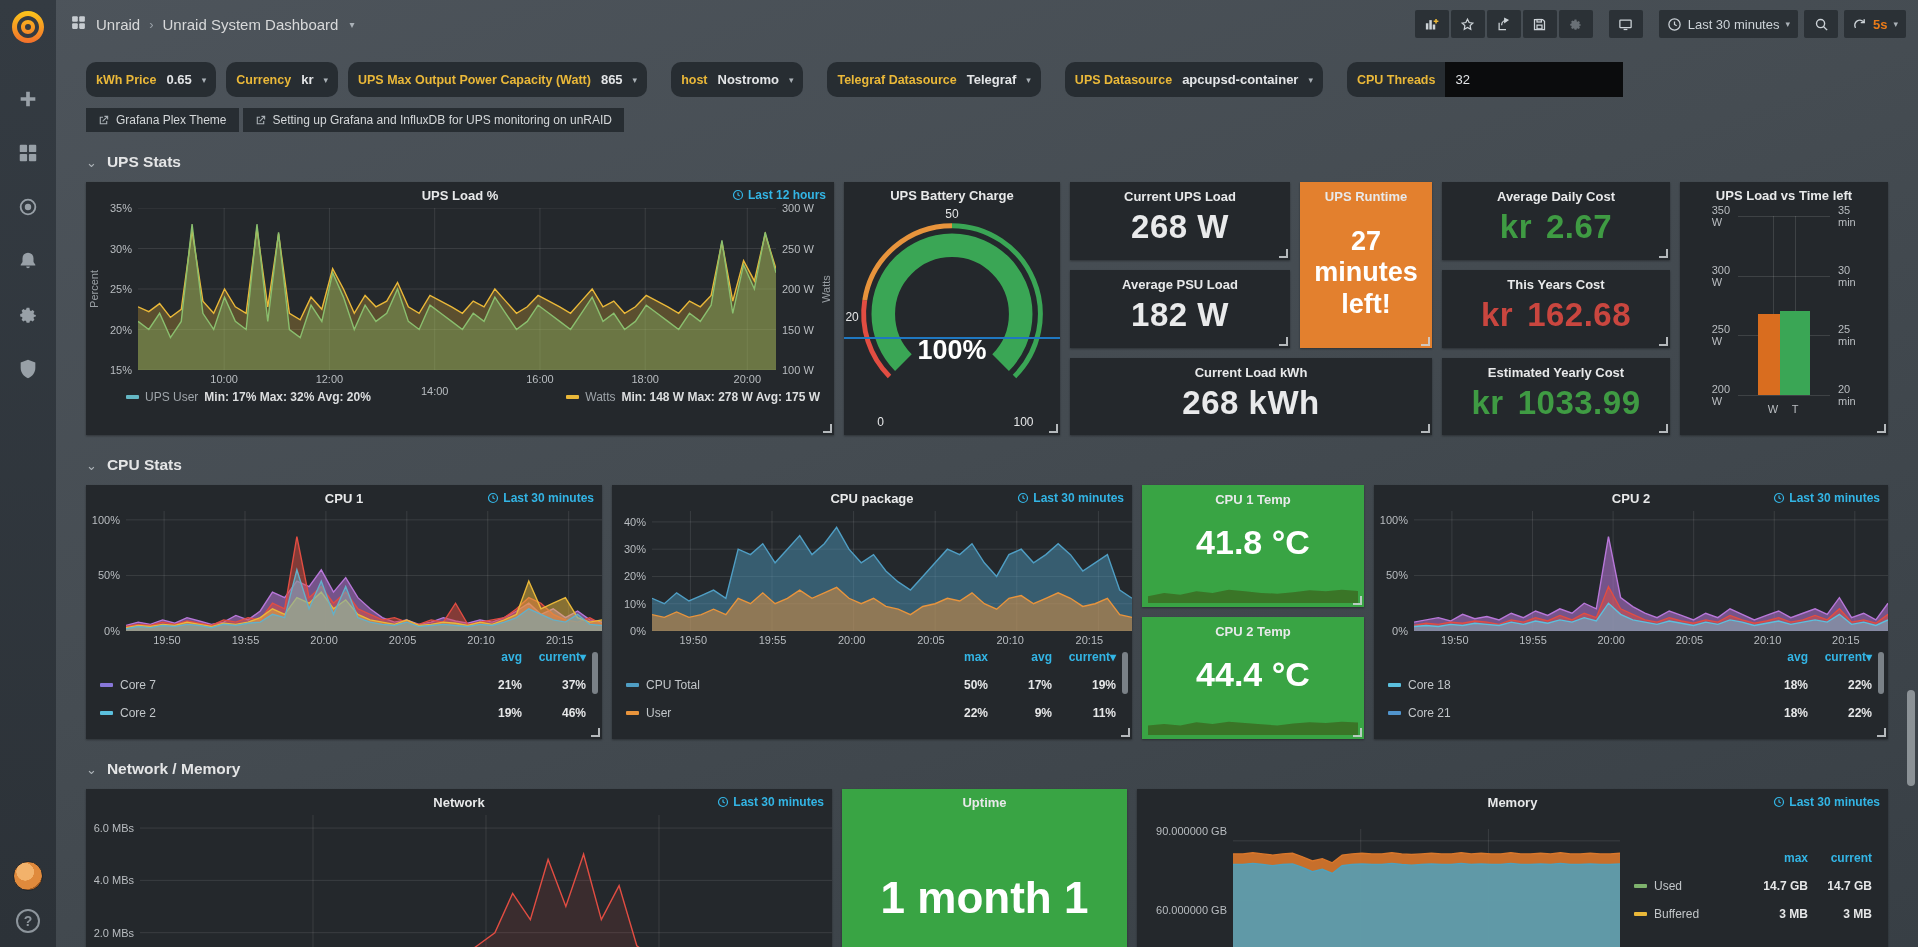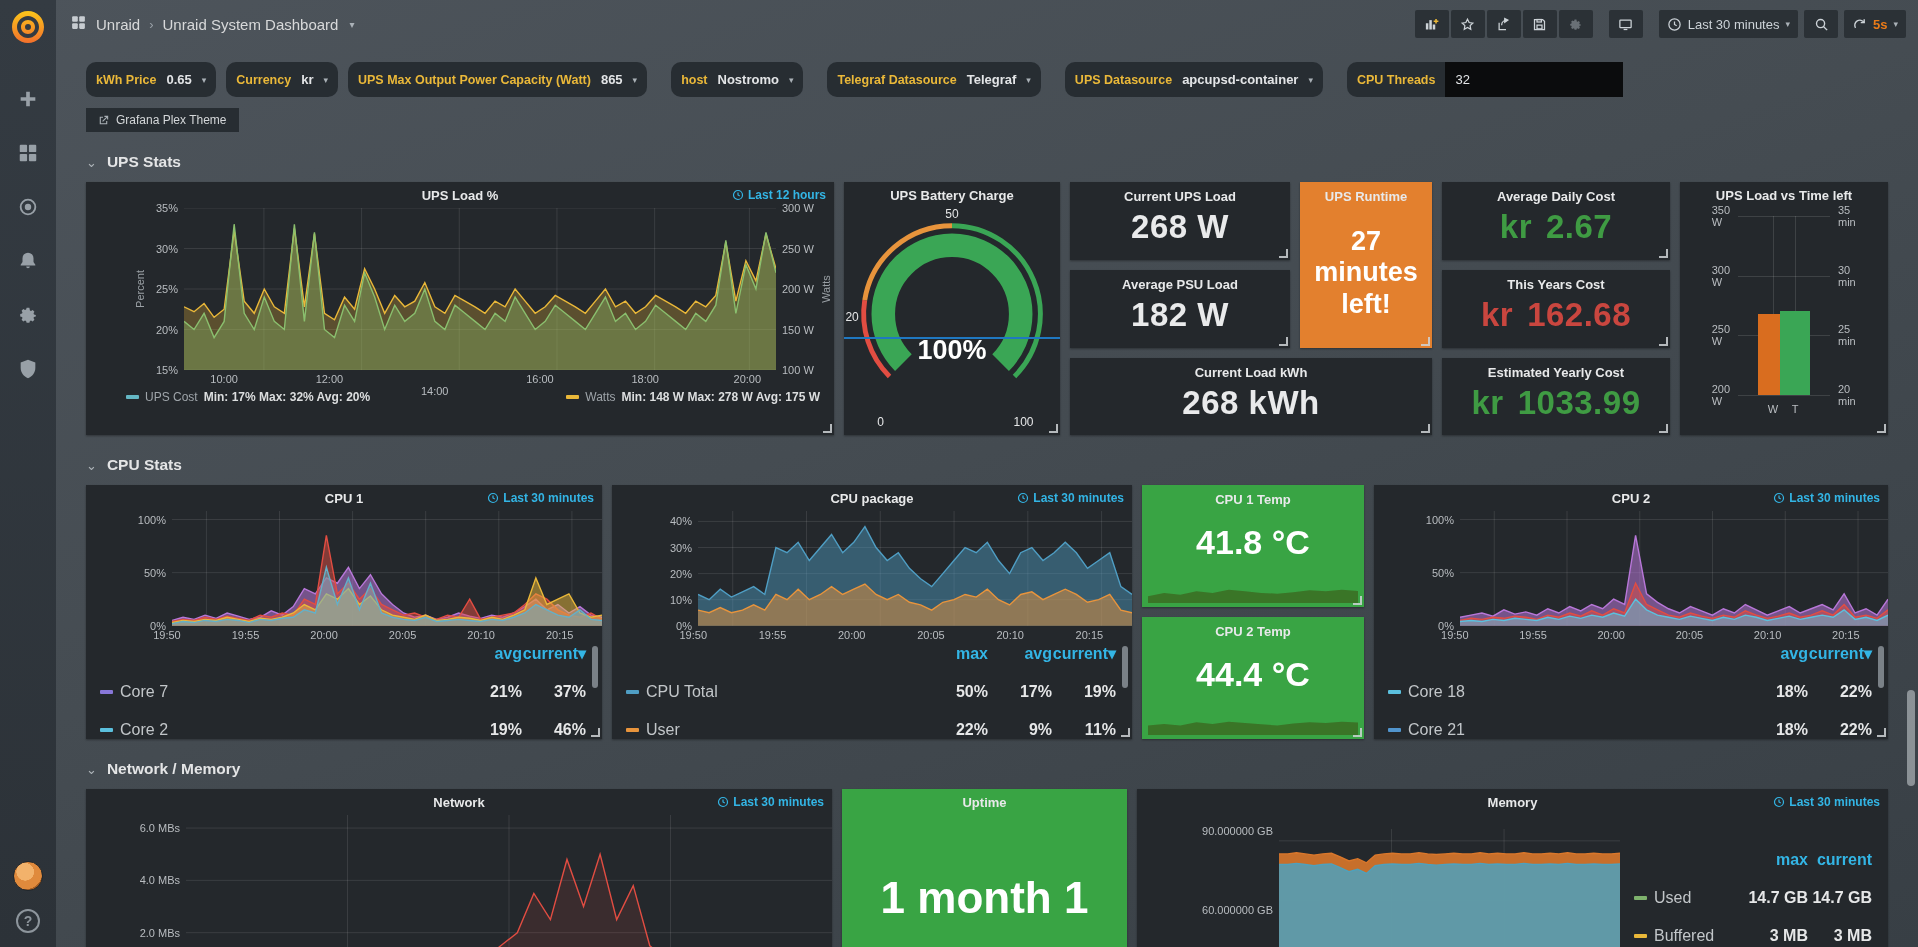--- a/index.html
+++ b/index.html
@@ -47,38 +47,38 @@
   .rowhdr .rtitle { font-size:15.5px; font-weight:bold; color:#e4e5e6; }
   .prow { display:flex; gap:10px; margin-top:7px; }
   .panel { background:#24282c; box-shadow:0 1px 2px rgba(0,0,0,.35); position:relative; }
   .panel:after { content:""; position:absolute; right:2px; bottom:2px; width:7px; height:7px;
                  border-right:2px solid #cfd3d6; border-bottom:2px solid #cfd3d6; opacity:.85; }
   .ptitle-row { height:26px; display:flex; align-items:center; justify-content:center; position:relative; flex-shrink:0; }
   .ptitle { font-size:13px; font-weight:bold; color:#e8e9ea; cursor:pointer; }
   .ptime { position:absolute; right:8px; top:6px; color:#33b5e5; font-size:12px; font-weight:bold; display:flex; align-items:center; gap:4px; cursor:pointer; }
   .ptime svg { width:12px; height:12px; }
   
-  .gbody { display:flex; min-height:0;padding-left:46px; }
+  .gbody { display:flex; min-height:0; }
   .ylab-rot { width:16px; display:flex; align-items:center; justify-content:center; }
   .ylab-rot span { transform:rotate(-90deg); font-size:11px; color:#9aa0a5; white-space:nowrap; }
   .yaxis { position:relative; font-size:11px; color:#b9bdc1; }
   .yaxis span { position:absolute; transform:translateY(-50%); white-space:nowrap; }
   .yaxis.left span { right:6px; }
   .yaxis.right span { left:6px; }
   .plot { flex:1; position:relative; min-width:0; }
   .xaxis { position:relative; height:17px; font-size:11px; color:#b9bdc1; }
   .xaxis span { position:absolute; transform:translateX(-50%); }
   
   .leg-run { display:flex; justify-content:space-between; padding:3px 14px 0 40px; font-size:12px; }
   .leg-item { display:flex; align-items:center; gap:6px; }
   .sw { width:13px; height:4px; border-radius:1px; display:inline-block; }
   .leg-name { color:#9fa5aa; cursor:pointer; }
   .leg-stats { color:#dcdedf; font-weight:bold; }
   .lt-wrap { position:relative; padding:2px 16px 0 14px; }
-  .lt-grid { display:grid; font-size:16px; row-gap:20px; align-items:center; }
+  .lt-grid { display:grid; font-size:12px; row-gap:14px; align-items:center; }
   .lt-h { color:#33b5e5; font-weight:bold; text-align:right; cursor:pointer; }
   .lt-lab { color:#c2c6c9; cursor:pointer; display:flex; align-items:center; gap:7px; }
   .lt-v { color:#e6e7e8; font-weight:bold; text-align:right; }
   .lt-scroll { position:absolute; right:4px; top:4px; width:6px; height:42px; border-radius:3px; background:#7a8187; }
   
   .stat { display:flex; flex-direction:column; align-items:center; }
   .stat .ptitle-row { height:24px; margin-top:2px; }
   .stat-val { flex:1; display:flex; align-items:center; justify-content:center; font-size:33px; font-weight:bold; color:#e9eaeb; padding-bottom:20px; letter-spacing:.5px; }
   .stat-val .pfx { margin-right:14px; }
   .green { color:#3f9b43; } .red { color:#c9463f; }
@@ -279,20 +279,28 @@
       </div>
       <div class="linkrow">
         <div class="linkchip">
             <svg viewBox="0 0 24 24" fill="none" stroke="currentColor" stroke-width="2.4">
               <path d="M11 5H5v14h14v-6"></path>
               <path d="M14 3h7v7"></path>
               <path d="M10 14L20.5 3.5"></path>
             </svg>
             <span>Grafana Plex Theme</span>
           </div>
+        <div class="linkchip">
+            <svg viewBox="0 0 24 24" fill="none" stroke="currentColor" stroke-width="2.4">
+              <path d="M11 5H5v14h14v-6"></path>
+              <path d="M14 3h7v7"></path>
+              <path d="M10 14L20.5 3.5"></path>
+            </svg>
+            <span>Setting up Grafana and InfluxDB for UPS monitoring on unRAID</span>
+          </div>
       </div>
     </div>
 
     <div class="dash">
 
       <div class="rowhdr">
         <span class="chev">⌄</span>
         <span class="rtitle">UPS Stats</span>
       </div>
       <div class="prow" style="height:253px">
@@ -353,21 +361,21 @@
               <span style="left: 13.5%; top: 3px;">10:00</span>
               <span style="left: 30%; top: 3px;">12:00</span>
               <span style="left: 46.5%; top: 15px;">14:00</span>
               <span style="left: 63%; top: 3px;">16:00</span>
               <span style="left: 79.5%; top: 3px;">18:00</span>
               <span style="left: 95.5%; top: 3px;">20:00</span>
             </div>
           <div class="leg-run">
             <span class="leg-item">
                 <span class="sw" style="background:#64b7c4"></span>
-                <span class="leg-name">UPS Cost</span>
+                <span class="leg-name">UPS User</span>
                 <span class="leg-stats">Min: 17%  Max: 32%  Avg: 20%</span>
               </span>
             <span class="leg-item">
                 <span class="sw" style="background:#eab839"></span>
                 <span class="leg-name">Watts</span>
                 <span class="leg-stats">Min: 148 W  Max: 278 W  Avg: 175 W</span>
               </span>
           </div>
         </div>
 

